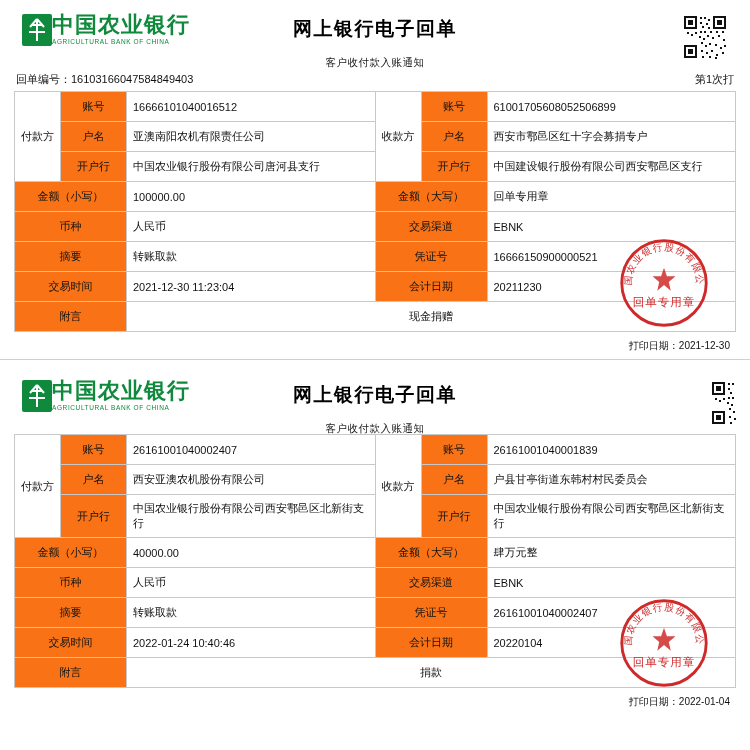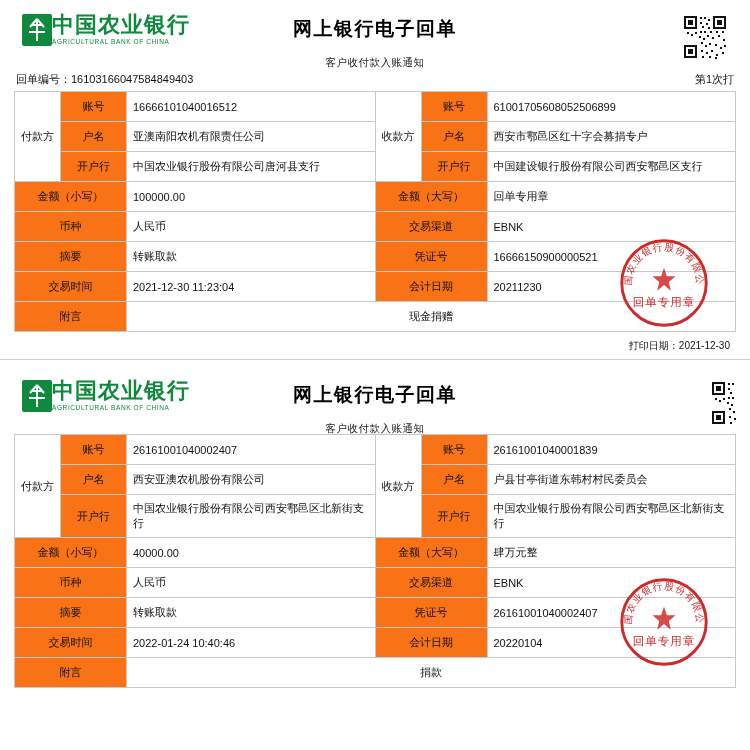--- a/index.html
+++ b/index.html
@@ -431,15 +431,18 @@
         <circle cx="50" cy="50" r="44" fill="none" stroke="#cf2a2a" stroke-width="3"></circle>
         <path id="arc2a" d="M 50,50 m -34,0 a 34,34 0 1,1 68,0" fill="none"></path>
         <text fill="#cf2a2a" font-size="10" font-family="Liberation Serif, serif" letter-spacing="1.2">
           <textPath href="#arc2a" startOffset="50%" text-anchor="middle">中国农业银行股份有限公司</textPath>
         </text>
         <polygon points="50,34 53,43 62,43 55,49 57,58 50,52 43,58 45,49 38,43 47,43" fill="#cf2a2a" opacity="0.85"></polygon>
         <text x="50" y="74" fill="#cf2a2a" font-size="12" font-family="Liberation Serif, serif" text-anchor="middle" letter-spacing="1">回单专用章</text>
       </svg>
     </div>
 
+    <div class="print-row">
+      <span>打印日期：</span><span>2022-01-04</span>
+    </div>
   </div>
 
 </div>
 
 </body></html>

